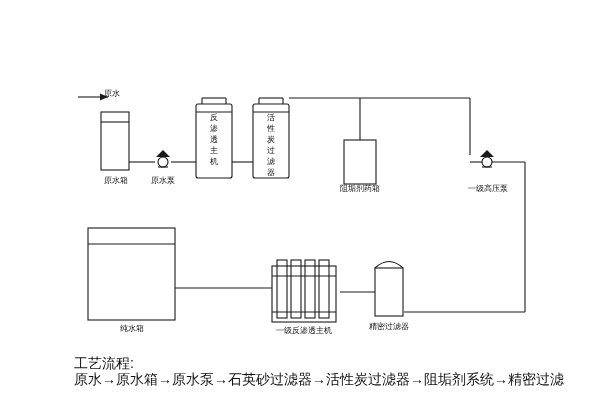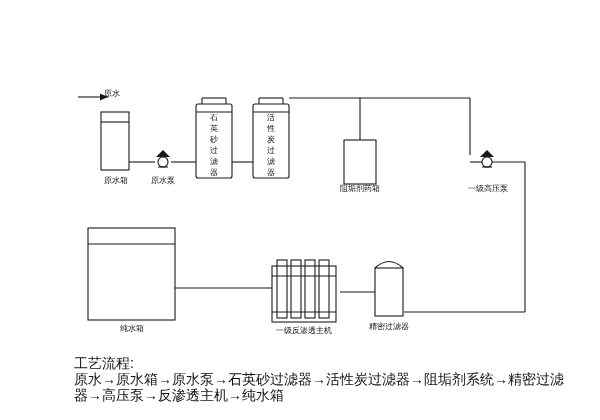--- a/index.html
+++ b/index.html
@@ -134,28 +134,27 @@
       <line x1="272" y1="288" x2="175" y2="288"></line>
 
       <rect x="88" y="228" width="87" height="92"></rect>
       <line x1="88" y1="244" x2="175" y2="244"></line>
 
     </g>
   </svg>
 
   <div class="inlet-label" style="left:74px; top:88px;">原水</div>
 
-  <div class="vlbl" style="left:208px; top:112px;">石英砂过滤器</div>
+  <div class="vlbl" style="left:208px; top:112px;">反渗透主机</div>
   <div class="vlbl" style="left:265px; top:112px;">活性炭过滤器</div>
 
   <div class="lbl" style="left:90px; top:176px; width:52px;">原水箱</div>
   <div class="lbl" style="left:140px; top:176px; width:46px;">原水泵</div>
   <div class="lbl" style="left:336px; top:184px; width:48px;">阻垢剂药箱</div>
   <div class="lbl" style="left:464px; top:184px; width:48px;">一级高压泵</div>
   <div class="lbl" style="left:350px; top:322px; width:78px;">精密过滤器</div>
   <div class="lbl" style="left:254px; top:326px; width:100px;">一级反渗透主机</div>
   <div class="lbl" style="left:104px; top:324px; width:56px;text-align:center;">纯水箱</div>
 
   <div class="flowtext" style="left:74px; top:356px;">工艺流程:</div>
   <div class="flowtext" style="left:74px; top:372px;">原水→原水箱→原水泵→石英砂过滤器→活性炭过滤器→阻垢剂系统→精密过滤</div>
-  <div class="flowtext" style="left:74px; top:388px;">器→高压泵→反渗透主机→纯水箱</div>
 
 </div>
 
 </body></html>

